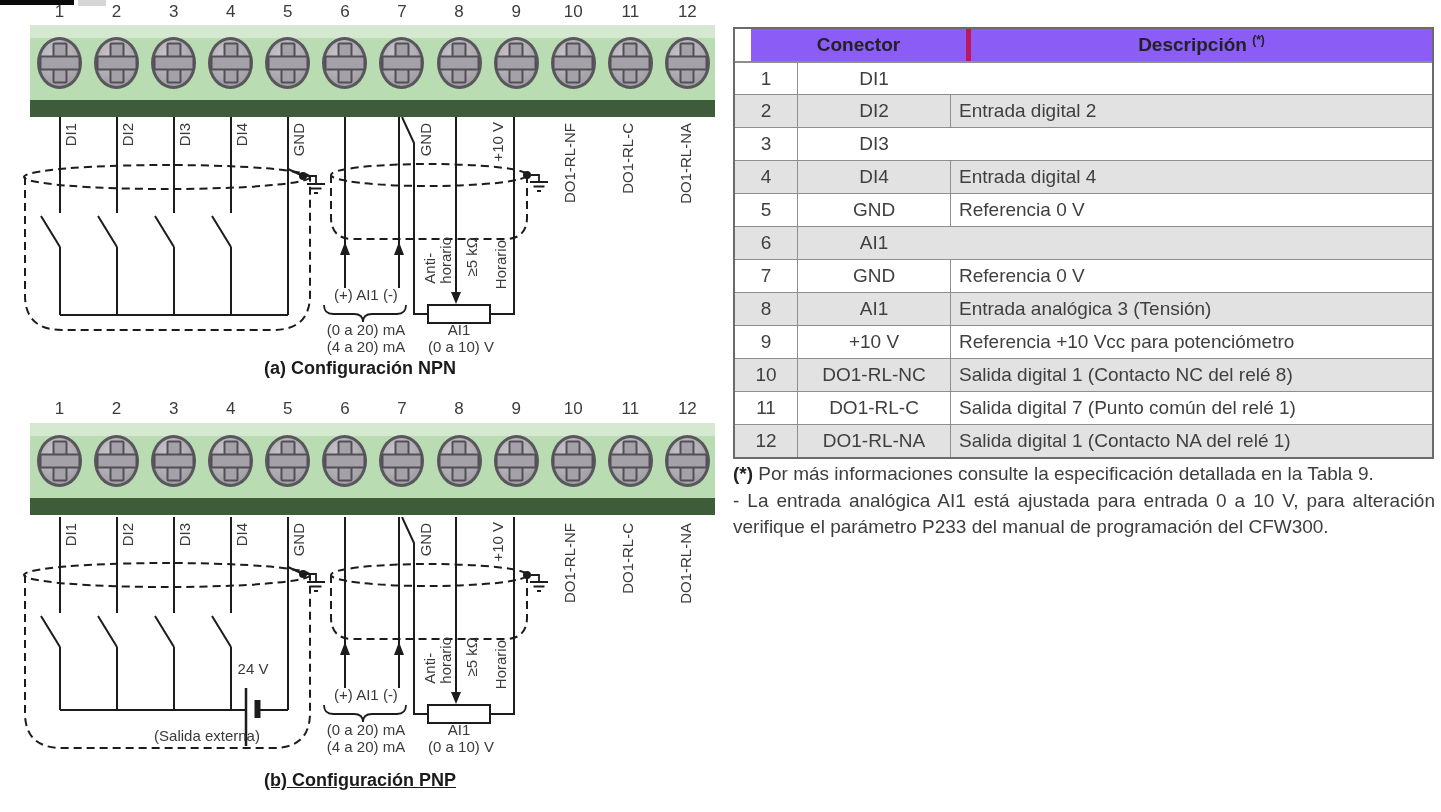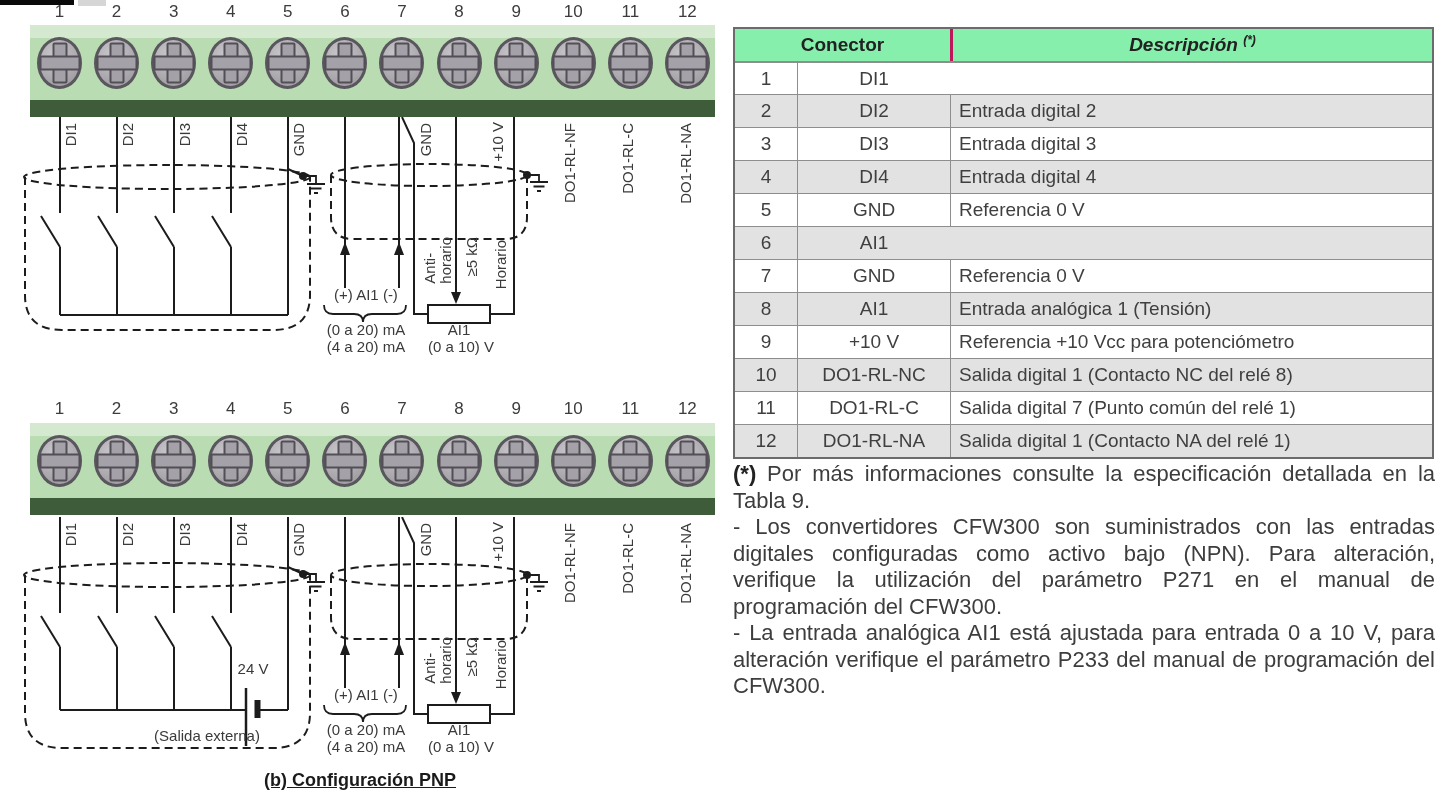--- a/index.html
+++ b/index.html
@@ -45,34 +45,34 @@
   svg.wiring .thin { stroke-width:1.8; }
   svg.wiring .dot { fill:#1c1c1c; stroke:none; }
   svg.wiring .arrow { fill:#1c1c1c; stroke:none; }
   svg.wiring rect.pot { fill:#fff; stroke:#1c1c1c; stroke-width:2; }
   svg.wiring .platelong { stroke-width:2.5; }
   svg.wiring .plateshort { stroke-width:6; }
 
   
   .conn-table { left:733px; top:27px; width:701px; border:2px solid #6b6b6b;
                 font-size:19px; color:#3f3f3f; background:#fff; }
-  .t-head { display:grid; grid-template-columns:215px 1fr; background:#86efac;
-            font-weight:bold; height:32px; line-height:32px; text-align:center; color:#222; }
-  .t-head .c2 { border-left:3px solid #be185d;font-style:italic; }
+  .t-head { display:grid; grid-template-columns:215px 1fr; background:#8b5cf6;
+            font-weight:bold; height:32px; line-height:32px; text-align:center; color:#222;margin-left:16px; }
+  .t-head .c2 { border-left:5px solid #be185d; }
   .t-head sup { font-size:12px; vertical-align:super; line-height:0; }
   .t-row { display:grid; grid-template-columns:62px 153px 1fr; height:33px;
            line-height:32px; border-top:1px solid #8e8e8e; }
   .t-row.alt { background:#e2e2e2; }
   .t-row div { overflow:hidden; }
   .t-row .cnum  { text-align:center; }
   .t-row .cname { text-align:center; border-left:1px solid #8e8e8e; }
   .t-row .cdesc { padding-left:8px; border-left:1px solid #8e8e8e; }
 
   
-  .notes { left:733px; top:461px; width:702px; font-size:22px; line-height:26.5px;
+  .notes { left:733px; top:461px; width:702px; font-size:19px; line-height:26.5px;
            color:#3d3d3d; text-align:justify; }
   .notes b { color:#222; }
 </style>
 </head>
 <body>
 
 <div class="abs artifact-black"></div>
 <div class="abs artifact-gray"></div>
 
 <div class="abs" style="left:0;top:0;width:720px;height:395px;">
@@ -173,20 +173,21 @@
     <span>horario</span>
   </div>
   <div class="vlabel" style="left:464px;top:237px;">≥5 kΩ</div>
   <div class="vlabel" style="left:493px;top:240px;">Horario</div>
 
   <div class="dlabel" style="left:316px;top:286px;width:100px;">(+) AI1 (-)</div>
   <div class="dlabel" style="left:312px;top:321px;width:108px;">(0 a 20) mA</div>
   <div class="dlabel" style="left:312px;top:338px;width:108px;">(4 a 20) mA</div>
   <div class="dlabel" style="left:428px;top:321px;width:62px;">AI1</div>
   <div class="dlabel" style="left:418px;top:338px;width:86px;">(0 a 10) V</div>
+  <div class="caption" style="left:145px;top:358px;width:430px;">(a) Configuración NPN</div>
 </div>
 
 <div class="abs" style="left:0;top:395px;width:720px;height:417px;">
 
   <div class="abs numrow" style="top:4px;">
     <span>1</span>
     <span>2</span>
     <span>3</span>
     <span>4</span>
     <span>5</span>
@@ -306,21 +307,20 @@
     <div class="cname">DI1</div>
   </div>
   <div class="t-row alt">
     <div class="cnum">2</div>
     <div class="cname">DI2</div>
     <div class="cdesc">Entrada digital 2</div>
   </div>
   <div class="t-row">
     <div class="cnum">3</div>
     <div class="cname">DI3</div>
-    <div class="cdesc">Entrada digital 3</div>
   </div>
   <div class="t-row alt">
     <div class="cnum">4</div>
     <div class="cname">DI4</div>
     <div class="cdesc">Entrada digital 4</div>
   </div>
   <div class="t-row">
     <div class="cnum">5</div>
     <div class="cname">GND</div>
     <div class="cdesc">Referencia 0 V</div>
@@ -330,21 +330,21 @@
     <div class="cname">AI1</div>
   </div>
   <div class="t-row">
     <div class="cnum">7</div>
     <div class="cname">GND</div>
     <div class="cdesc">Referencia 0 V</div>
   </div>
   <div class="t-row alt">
     <div class="cnum">8</div>
     <div class="cname">AI1</div>
-    <div class="cdesc">Entrada analógica 1 (Tensión)</div>
+    <div class="cdesc">Entrada analógica 3 (Tensión)</div>
   </div>
   <div class="t-row">
     <div class="cnum">9</div>
     <div class="cname">+10 V</div>
     <div class="cdesc">Referencia +10 Vcc para potenciómetro</div>
   </div>
   <div class="t-row alt">
     <div class="cnum">10</div>
     <div class="cname">DO1-RL-NC</div>
     <div class="cdesc">Salida digital 1 (Contacto NC del relé 8)</div>
@@ -356,15 +356,14 @@
   </div>
   <div class="t-row alt">
     <div class="cnum">12</div>
     <div class="cname">DO1-RL-NA</div>
     <div class="cdesc">Salida digital 1 (Contacto NA del relé 1)</div>
   </div>
 </div>
 
 <div class="abs notes">
   <p><b>(*)</b><span> Por más informaciones consulte la especificación detallada en la Tabla 9.</span></p>
-  <p>- Los convertidores CFW300 son suministrados con las entradas digitales configuradas como activo bajo (NPN). Para alteración, verifique la utilización del parámetro P271 en el manual de programación del CFW300.</p>
   <p>- La entrada analógica AI1 está ajustada para entrada 0 a 10 V, para alteración verifique el parámetro P233 del manual de programación del CFW300.</p>
 </div>
 
 </body></html>

